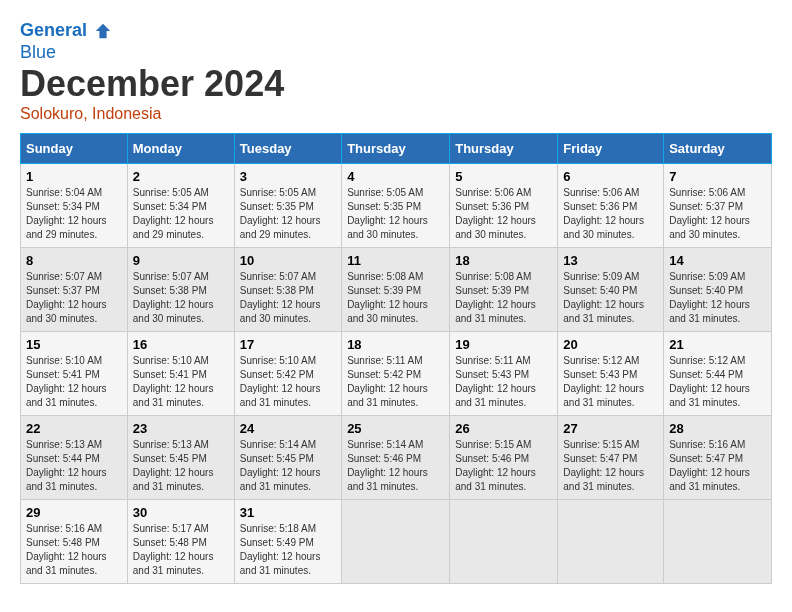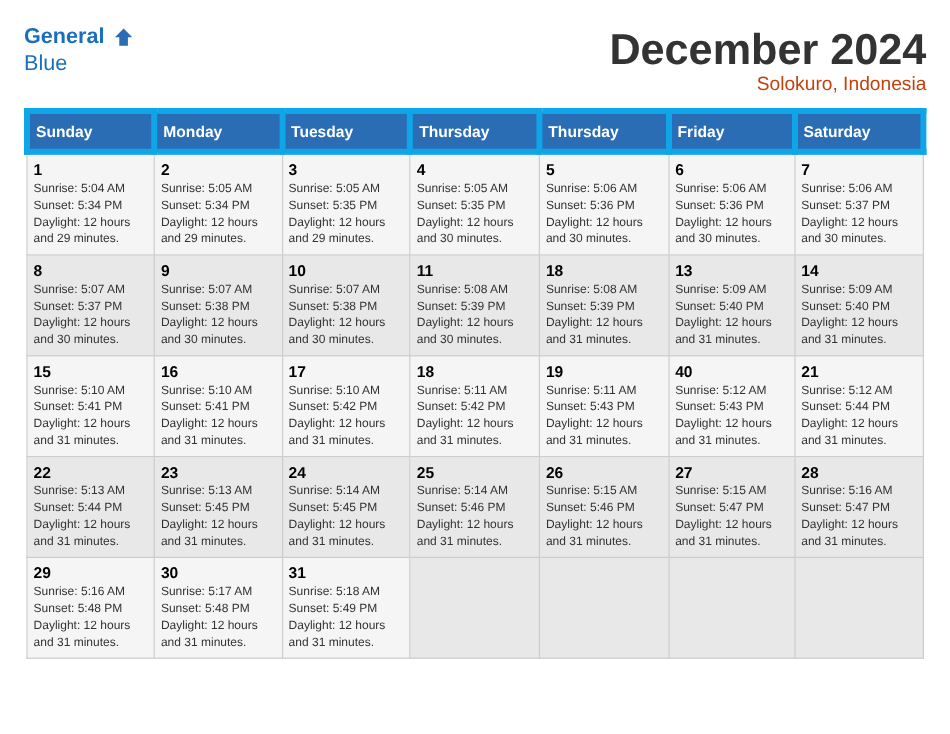--- a/index.html
+++ b/index.html
@@ -8,20 +8,21 @@
       background: #fff;
       width: 792px;
       min-height: 612px;
       padding: 20px;
     }
     .header {
       display: flex;
       justify-content: space-between;
       align-items: flex-start;
       margin-bottom: 10px;
+      flex-direction: column;
     }
     .logo {
       display: flex;
       align-items: center;
     }
     .logo-text {
       font-size: 18px;
       font-weight: bold;
       color: #333;
       line-height: 1.2;
@@ -29,21 +30,20 @@
     .logo-text span {
       color: #1a6ebf;
     }
     .logo-icon {
       width: 18px;
       height: 18px;
       margin-left: 2px;
       display: inline-block;
     }
     .title-block {
-      text-align: right;
     }
     .month-title {
       font-size: 36px;
       font-weight: bold;
       color: #333;
     }
     .location {
       font-size: 16px;
       color: #c2410c;
     }
@@ -54,21 +54,21 @@
     }
     thead tr {
       background-color: #2a6db5;
       color: #fff;
     }
     thead th {
       padding: 7px 5px;
       font-size: 13px;
       font-weight: bold;
       text-align: left;
-      border: 5px solid #0ea5e9;
+      border: 1px solid #0ea5e9;
     }
     tbody tr {
       border-bottom: 1px solid #ddd;
     }
     tbody tr:nth-child(odd) {
       background-color: #f5f5f5;
     }
     tbody tr:nth-child(even) {
       background-color: #e8e8e8;
     }
@@ -167,21 +167,21 @@
         <td><span class="day-num">15</span>
         <span class="day-info">Sunrise: 5:10 AM<br>Sunset: 5:41 PM<br>Daylight: 12 hours and 31 minutes.</span></td>
         <td><span class="day-num">16</span>
         <span class="day-info">Sunrise: 5:10 AM<br>Sunset: 5:41 PM<br>Daylight: 12 hours and 31 minutes.</span></td>
         <td><span class="day-num">17</span>
         <span class="day-info">Sunrise: 5:10 AM<br>Sunset: 5:42 PM<br>Daylight: 12 hours and 31 minutes.</span></td>
         <td><span class="day-num">18</span>
         <span class="day-info">Sunrise: 5:11 AM<br>Sunset: 5:42 PM<br>Daylight: 12 hours and 31 minutes.</span></td>
         <td><span class="day-num">19</span>
         <span class="day-info">Sunrise: 5:11 AM<br>Sunset: 5:43 PM<br>Daylight: 12 hours and 31 minutes.</span></td>
-        <td><span class="day-num">40</span>
+        <td><span class="day-num">20</span>
         <span class="day-info">Sunrise: 5:12 AM<br>Sunset: 5:43 PM<br>Daylight: 12 hours and 31 minutes.</span></td>
         <td><span class="day-num">21</span>
         <span class="day-info">Sunrise: 5:12 AM<br>Sunset: 5:44 PM<br>Daylight: 12 hours and 31 minutes.</span></td>
       </tr>
       <tr>
         <td><span class="day-num">22</span>
         <span class="day-info">Sunrise: 5:13 AM<br>Sunset: 5:44 PM<br>Daylight: 12 hours and 31 minutes.</span></td>
         <td><span class="day-num">23</span>
         <span class="day-info">Sunrise: 5:13 AM<br>Sunset: 5:45 PM<br>Daylight: 12 hours and 31 minutes.</span></td>
         <td><span class="day-num">24</span>

